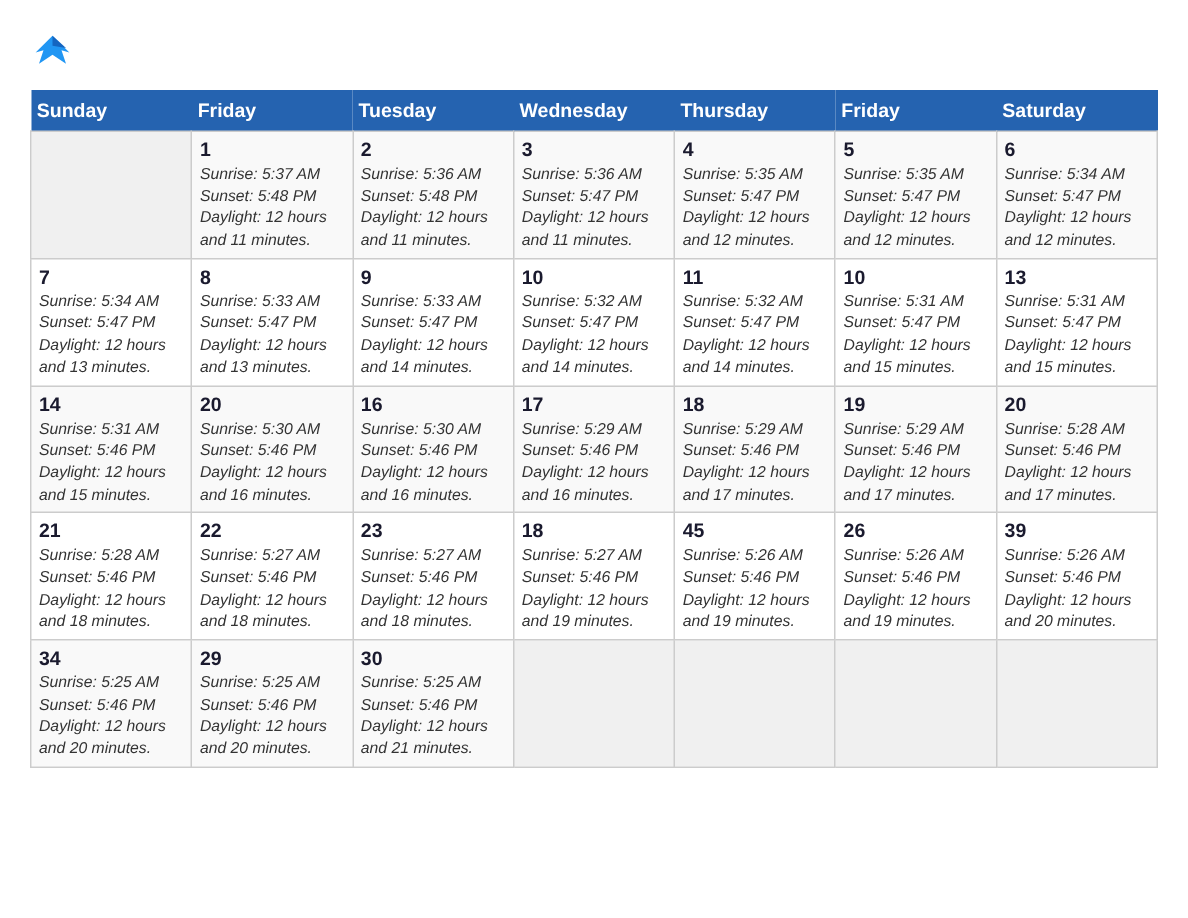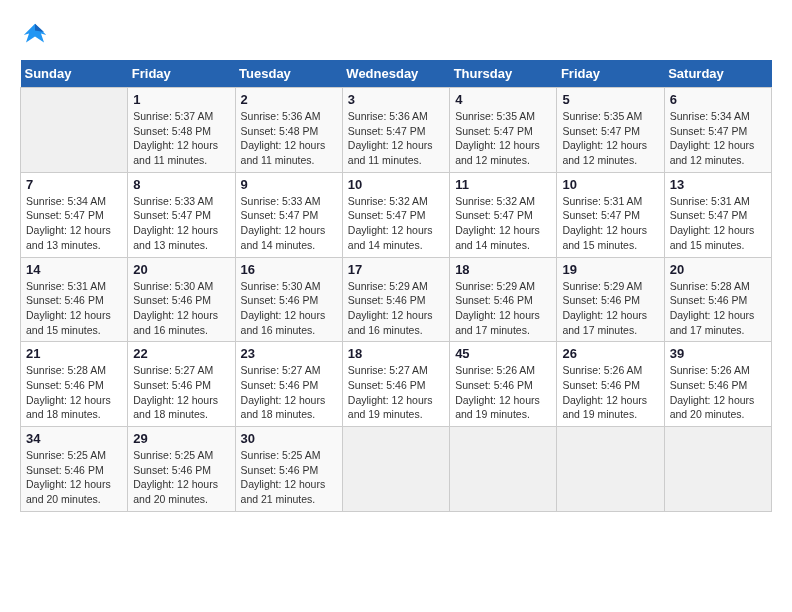--- a/index.html
+++ b/index.html
@@ -76,20 +76,21 @@
       font-size: 13px;
       font-weight: bold;
       color: #1a1a2e;
       display: block;
       margin-bottom: 2px;
     }
     .day-info {
       color: #333;
       font-size: 10.5px;
       line-height: 1.4;
+      font-style: italic;
     }
     td.empty {
       background: #f0f0f0;
     }
   </style>
 </head>
 <body>
 
 <div class="header">
   <div class="logo">

